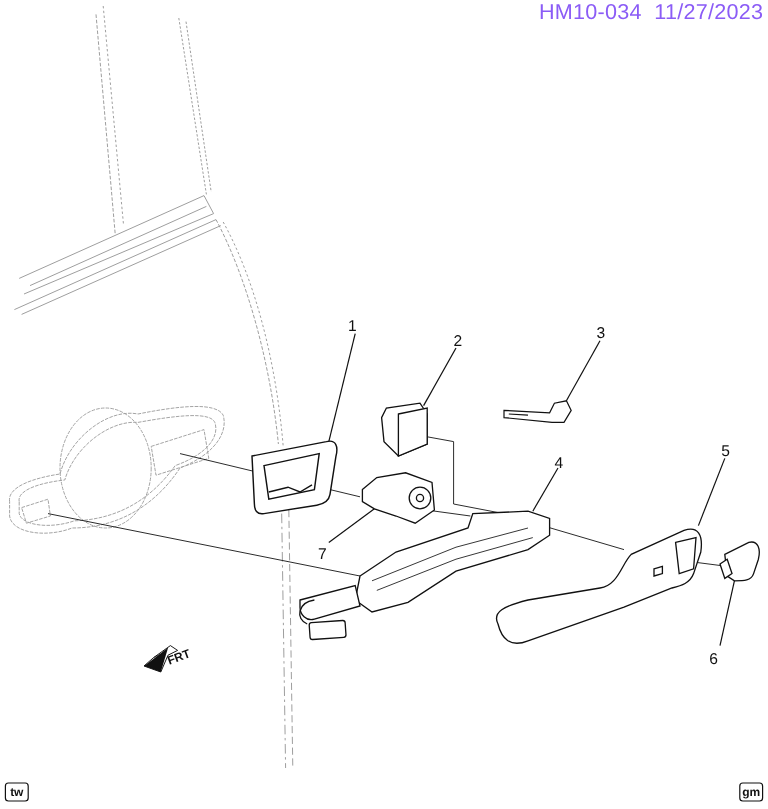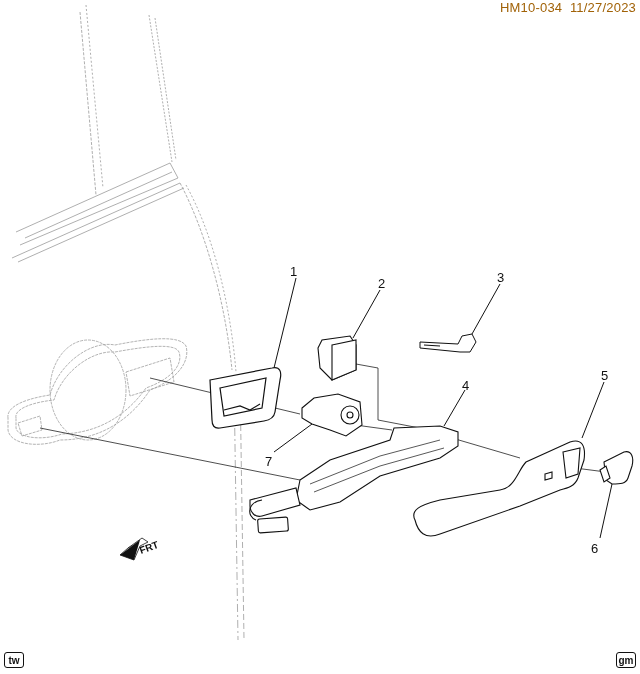--- a/index.html
+++ b/index.html
@@ -1,18 +1,18 @@
 <!DOCTYPE html>
 <html><head>
 <meta charset="utf-8">
 <style>
   html, body { margin: 0; padding: 0; background: #ffffff; }
   body { width: 640px; height: 674px; position: relative; overflow: hidden; font-family: "Liberation Sans", sans-serif; }
   #stage { position: absolute; left: 0; top: 0; width: 640px; height: 674px; }
-  .doc-id { position: absolute; top: 0; right: 4px; font-size: 13px; color: #a16207; letter-spacing: 0.2px; }
+  .doc-id { position: absolute; top: 0; right: 4px; font-size: 18px; color: #8b5cf6; letter-spacing: 0.2px; }
   .callout { font-family: "Liberation Sans", sans-serif; font-size: 13px; fill: #111; }
   .badge { position: absolute; bottom: 6px; width: 20px; height: 16px; border: 1.3px solid #111; border-radius: 3px; font-size: 10px; font-weight: bold; display: flex; align-items: center; justify-content: center; color: #111; background: #fff; box-sizing: border-box; }
   .badge.left { left: 4px; }
   .badge.right { right: 4px; }
   .frt-text { font-family: "Liberation Sans", sans-serif; font-size: 10px; fill: #111; font-weight: bold; }
 </style>
 </head>
 <body>
 
 <div id="stage">

